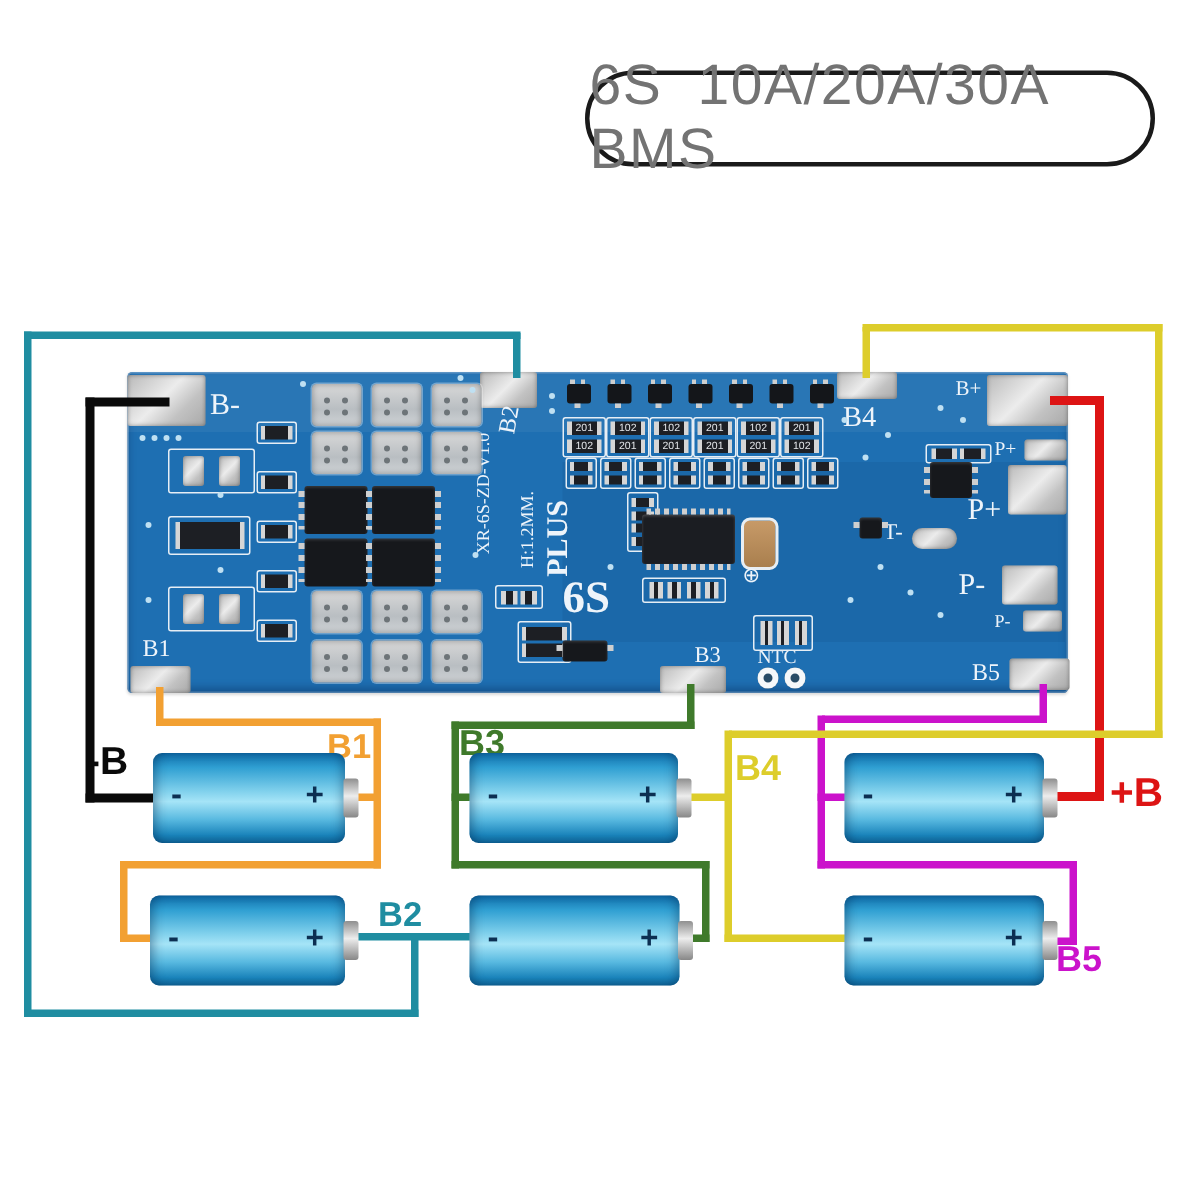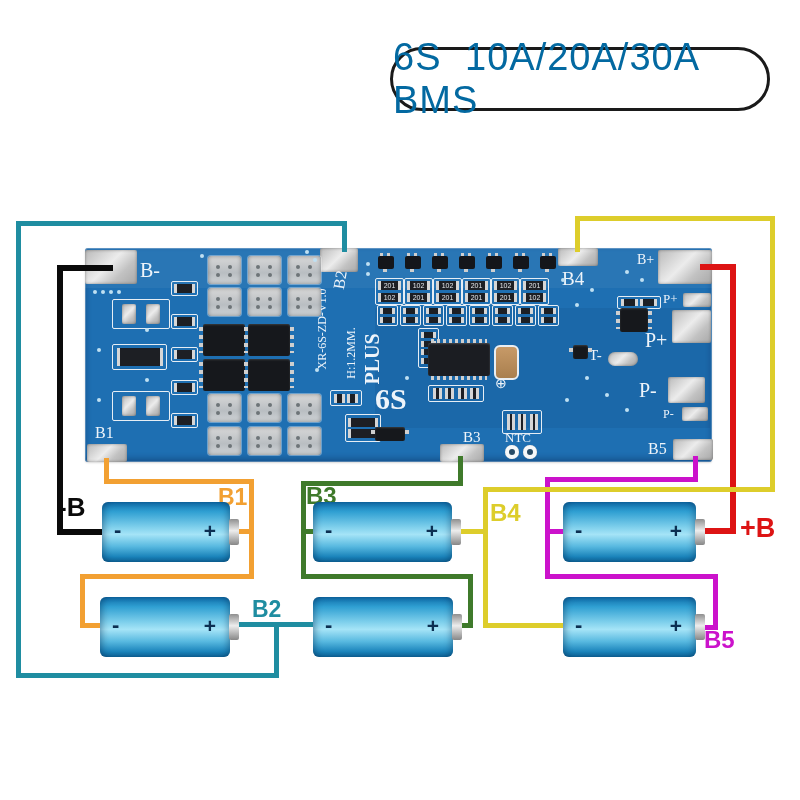--- a/index.html
+++ b/index.html
@@ -51,21 +51,21 @@
   .bat .nub{position:absolute;right:-9px;top:17px;width:10px;height:26px;border-radius:2px;
        background:linear-gradient(180deg,#8f8f8f,#ededed 45%,#878787);}
   .bat .tneg{position:absolute;left:12px;top:50%;transform:translateY(-58%);font-size:22px;font-weight:bold;color:#0c2f52;}
   .bat .tpos{position:absolute;right:14px;top:50%;transform:translateY(-55%);font-size:21px;font-weight:bold;color:#0c2f52;}
 </style>
 </head>
 <body>
 
 <div class="stage">
 
-  <div class="badge" style="color: #0369a1; border-color: rgb(26, 26, 26); justify-content: flex-end;">
+  <div class="badge" style="color: #737373; border-color: rgb(26, 26, 26); justify-content: flex-end;">
     <span>6S 10A/20A/30A BMS</span>
   </div>
 
   <div class="board">
     <div class="shade1"></div>
     <div class="shade2"></div>
 
     <div class="pad" style="left:0;top:2px;width:52px;height:34px"></div>
     <div class="pad" style="left:235px;top:0;width:38px;height:24px"></div>
     <div class="pad" style="left:473px;top:0;width:40px;height:18px"></div>

